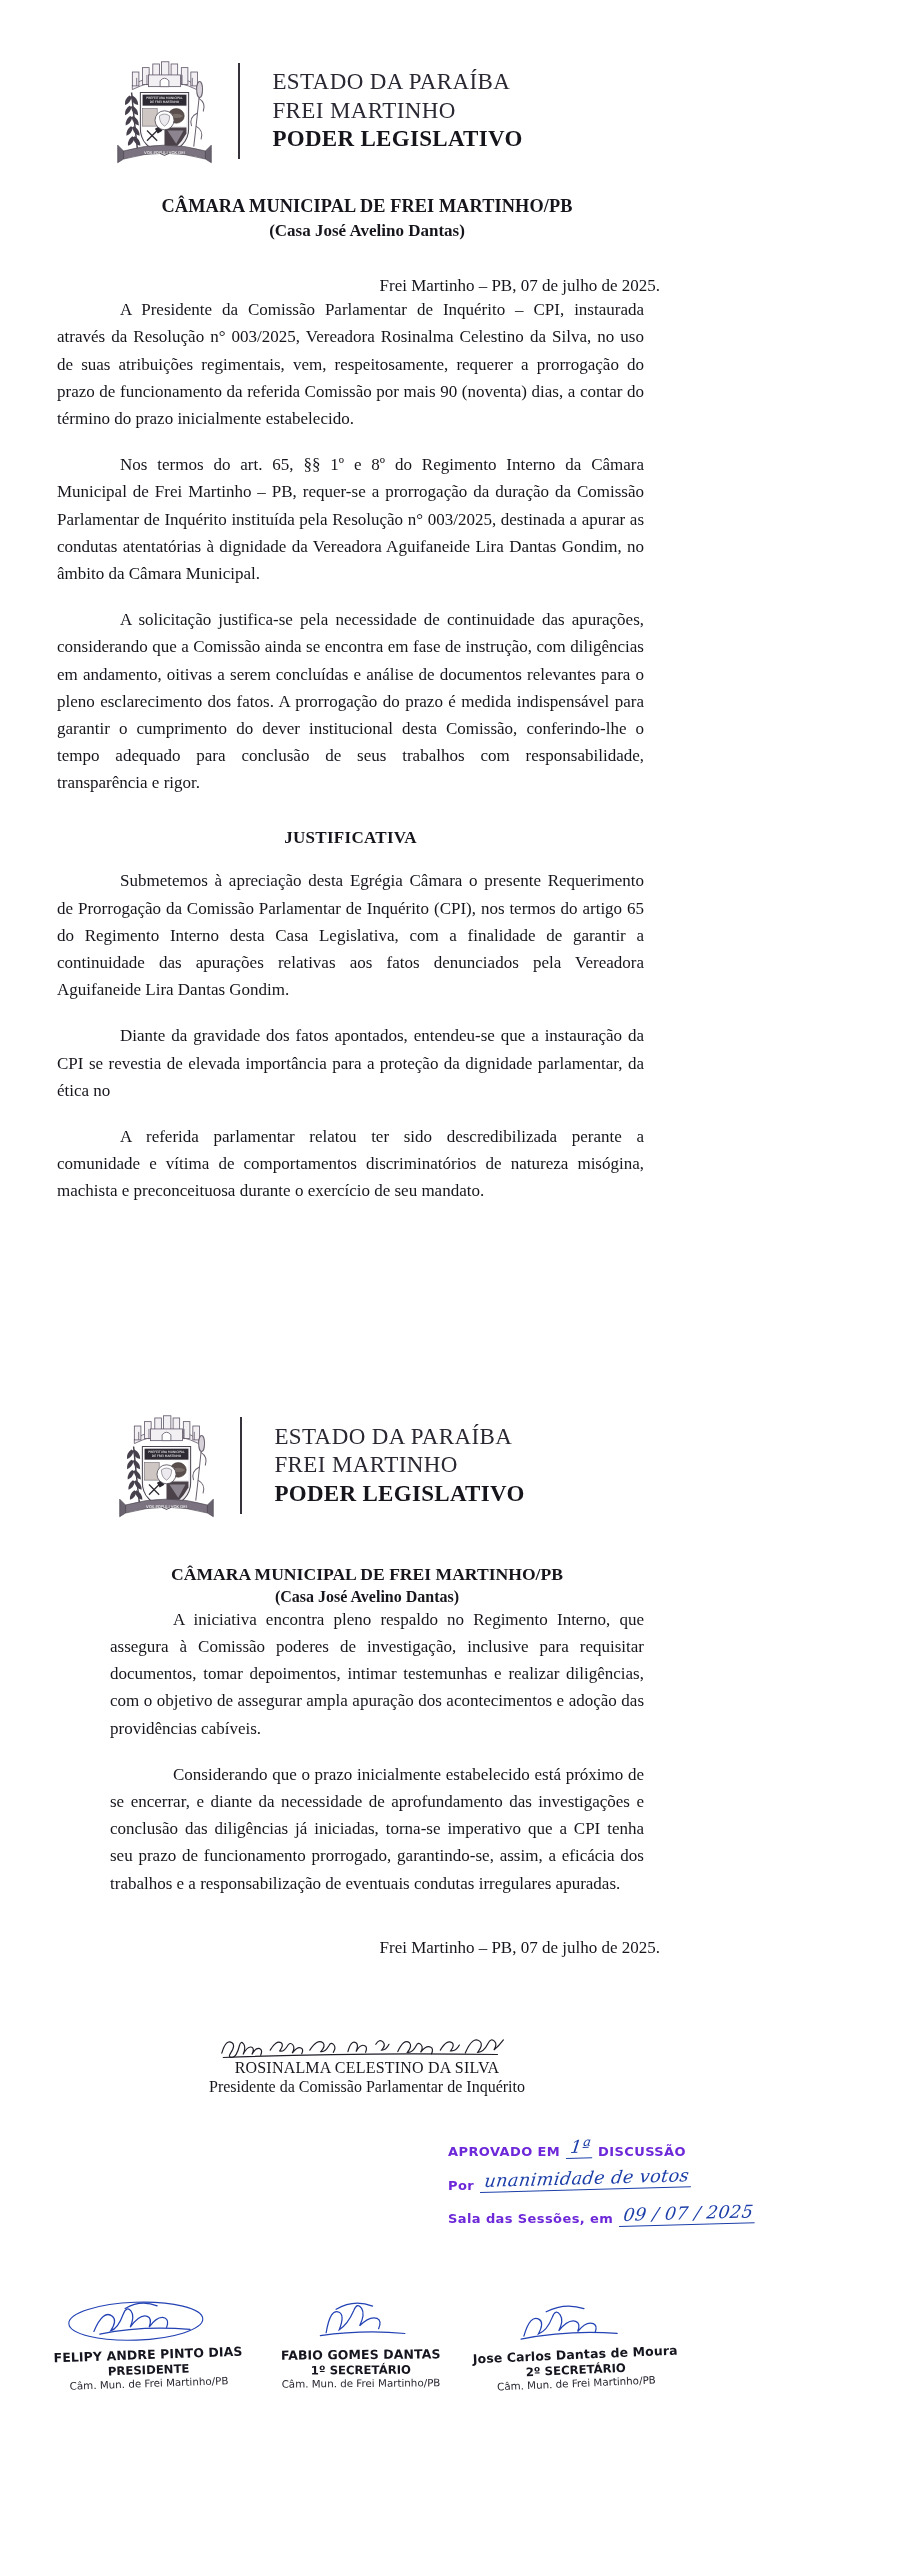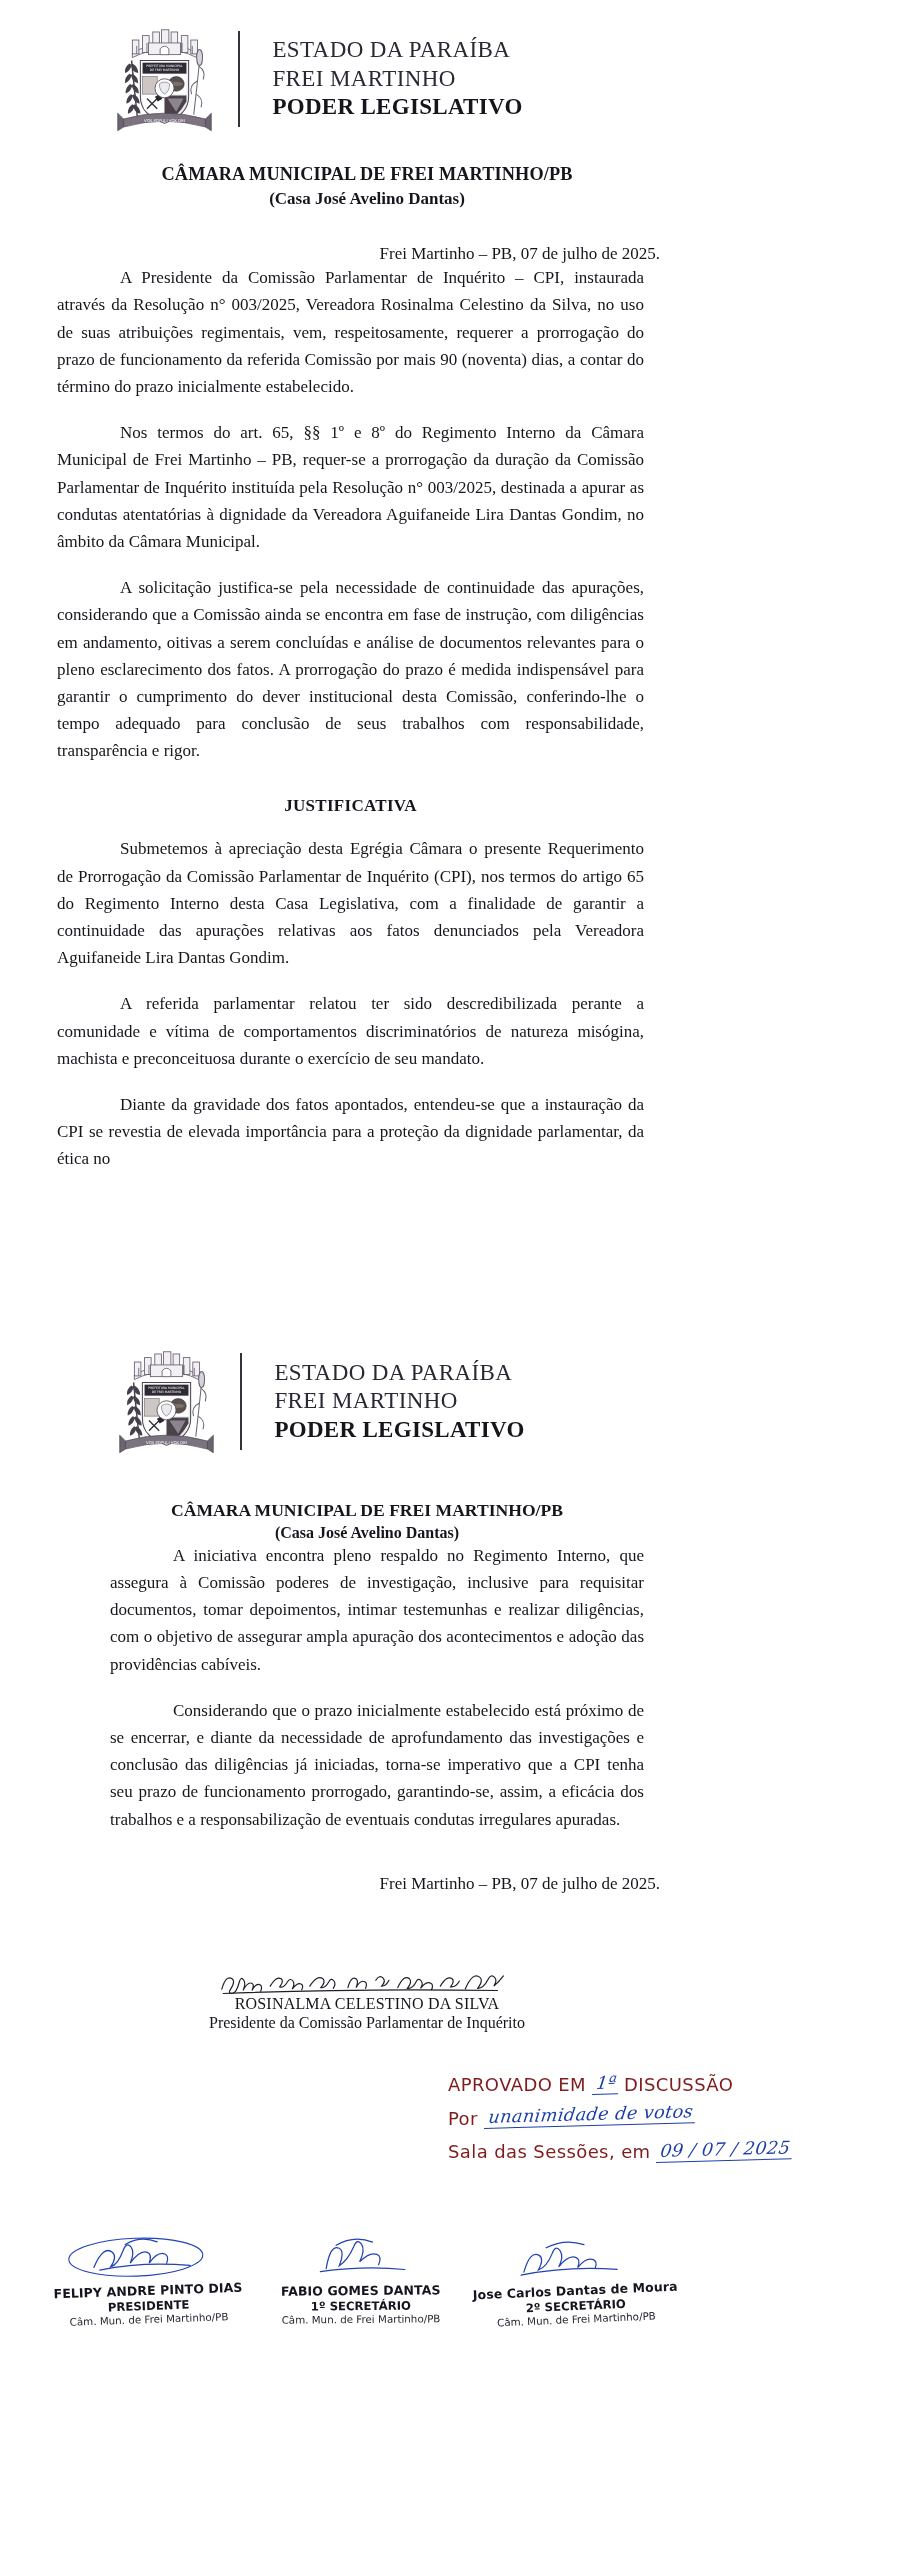--- a/index.html
+++ b/index.html
@@ -17,20 +17,21 @@
   .scan {
     position: relative;
     width: 910px;
     background: #ffffff;
   }
   .page {
     position: relative;
     width: 734px;
     background: #ffffff;
     box-sizing: border-box;
+    margin-top: 32px;
   }
   .page-1 { height: 1299px; padding: 0; }
   .page-2 { height: 1277px; padding: 0; }
 
   
   .letterhead {
     display: flex;
     align-items: center;
     justify-content: flex-start;
     padding-left: 110px;
@@ -170,23 +171,23 @@
   }
   .appr-row {
     display: flex;
     align-items: flex-end;
     gap: 5.9px;
     margin-bottom: 11.7px;
     position: relative;
   }
   .hand-print {
     font-family: "DejaVu Sans", sans-serif;
-    font-size: 18px;
-    font-weight: normal;
-    color: #7f1d1d;
+    font-size: 13px;
+    font-weight: bold;
+    color: #6d28d9;
     letter-spacing: 0.4px;
     white-space: nowrap;
   }
   .hand-cursive {
     font-family: "DejaVu Serif", serif;
     font-style: italic;
     font-size: 17.6px;
     color: #1b3ea8;
     letter-spacing: 0.4px;
     white-space: nowrap;
@@ -362,22 +363,22 @@
     <div class="place-date">Frei Martinho – PB, 07 de julho de 2025.</div>
 
     <div class="body-wrap">
       <p class="para first-para">A Presidente da Comissão Parlamentar de Inquérito – CPI, instaurada através da Resolução n° 003/2025, Vereadora Rosinalma Celestino da Silva, no uso de suas atribuições regimentais, vem, respeitosamente, requerer a prorrogação do prazo de funcionamento da referida Comissão por mais 90 (noventa) dias, a contar do término do prazo inicialmente estabelecido.</p>
       <p class="para">Nos termos do art. 65, §§ 1º e 8º do Regimento Interno da Câmara Municipal de Frei Martinho – PB, requer-se a prorrogação da duração da Comissão Parlamentar de Inquérito instituída pela Resolução n° 003/2025, destinada a apurar as condutas atentatórias à dignidade da Vereadora Aguifaneide Lira Dantas Gondim, no âmbito da Câmara Municipal.</p>
       <p class="para">A solicitação justifica-se pela necessidade de continuidade das apurações, considerando que a Comissão ainda se encontra em fase de instrução, com diligências em andamento, oitivas a serem concluídas e análise de documentos relevantes para o pleno esclarecimento dos fatos. A prorrogação do prazo é medida indispensável para garantir o cumprimento do dever institucional desta Comissão, conferindo-lhe o tempo adequado para conclusão de seus trabalhos com responsabilidade, transparência e rigor.</p>
 
       <div class="section-head">JUSTIFICATIVA</div>
 
       <p class="para">Submetemos à apreciação desta Egrégia Câmara o presente Requerimento de Prorrogação da Comissão Parlamentar de Inquérito (CPI), nos termos do artigo 65 do Regimento Interno desta Casa Legislativa, com a finalidade de garantir a continuidade das apurações relativas aos fatos denunciados pela Vereadora Aguifaneide Lira Dantas Gondim.</p>
+      <p class="para">Diante da gravidade dos fatos apontados, entendeu-se que a instauração da CPI se revestia de elevada importância para a proteção da dignidade parlamentar, da ética no</p>
       <p class="para">A referida parlamentar relatou ter sido descredibilizada perante a comunidade e vítima de comportamentos discriminatórios de natureza misógina, machista e preconceituosa durante o exercício de seu mandato.</p>
-      <p class="para">Diante da gravidade dos fatos apontados, entendeu-se que a instauração da CPI se revestia de elevada importância para a proteção da dignidade parlamentar, da ética no</p>
     </div>
   </div>
 
   <div class="page-gap"></div>
 
   <div class="page page-2">
 
     <div class="letterhead letterhead-2">
       <div class="brasao">
         <svg viewBox="0 0 148 160" xmlns="http://www.w3.org/2000/svg">

